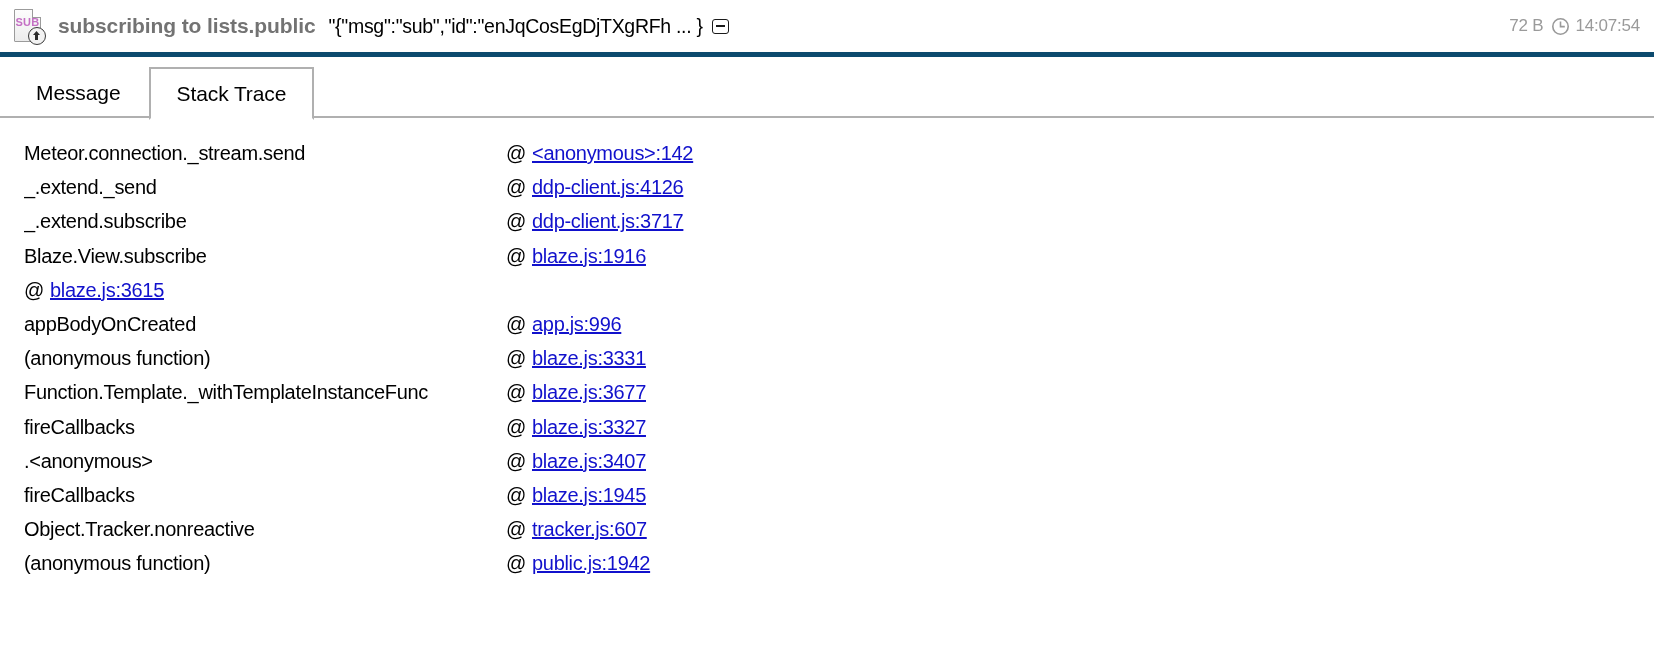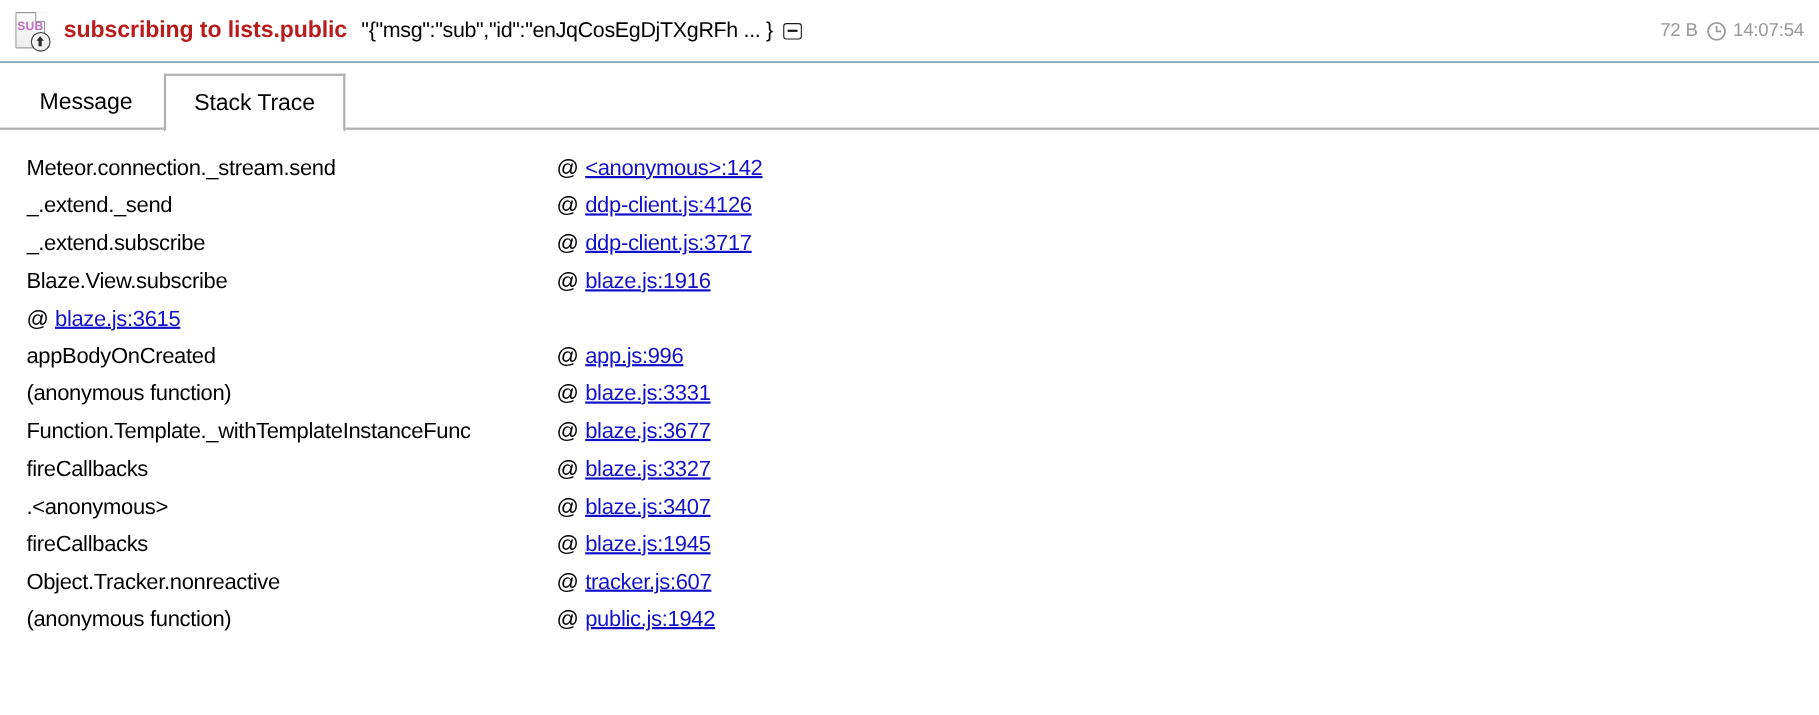--- a/index.html
+++ b/index.html
@@ -17,21 +17,21 @@
     overflow: hidden;
   }
 
   
   .msg-header {
     position: relative;
     display: flex;
     align-items: center;
     height: 57px;
     padding: 0 14px 0 12px;
-    border-bottom: 1px solid #0c4a6e;
+    border-bottom: 5px solid #0c4a6e;
     background: #ffffff;
     white-space: nowrap;
   }
 
   .sub-icon {
     position: relative;
     width: 34px;
     height: 38px;
     flex: 0 0 auto;
     margin-right: 12px;
@@ -81,21 +81,21 @@
   }
   .sub-icon .badge svg {
     position: absolute;
     left: 2px;
     top: 2px;
   }
 
   .msg-title {
     font-size: 21px;
     font-weight: bold;
-    color: #b91c1c;
+    color: #737373;
     letter-spacing: -0.1px;
   }
   .msg-preview {
     font-size: 19.5px;
     font-weight: normal;
     color: #000000;
     margin-left: 13px;
     letter-spacing: -0.3px;
   }
   .collapse-toggle {

